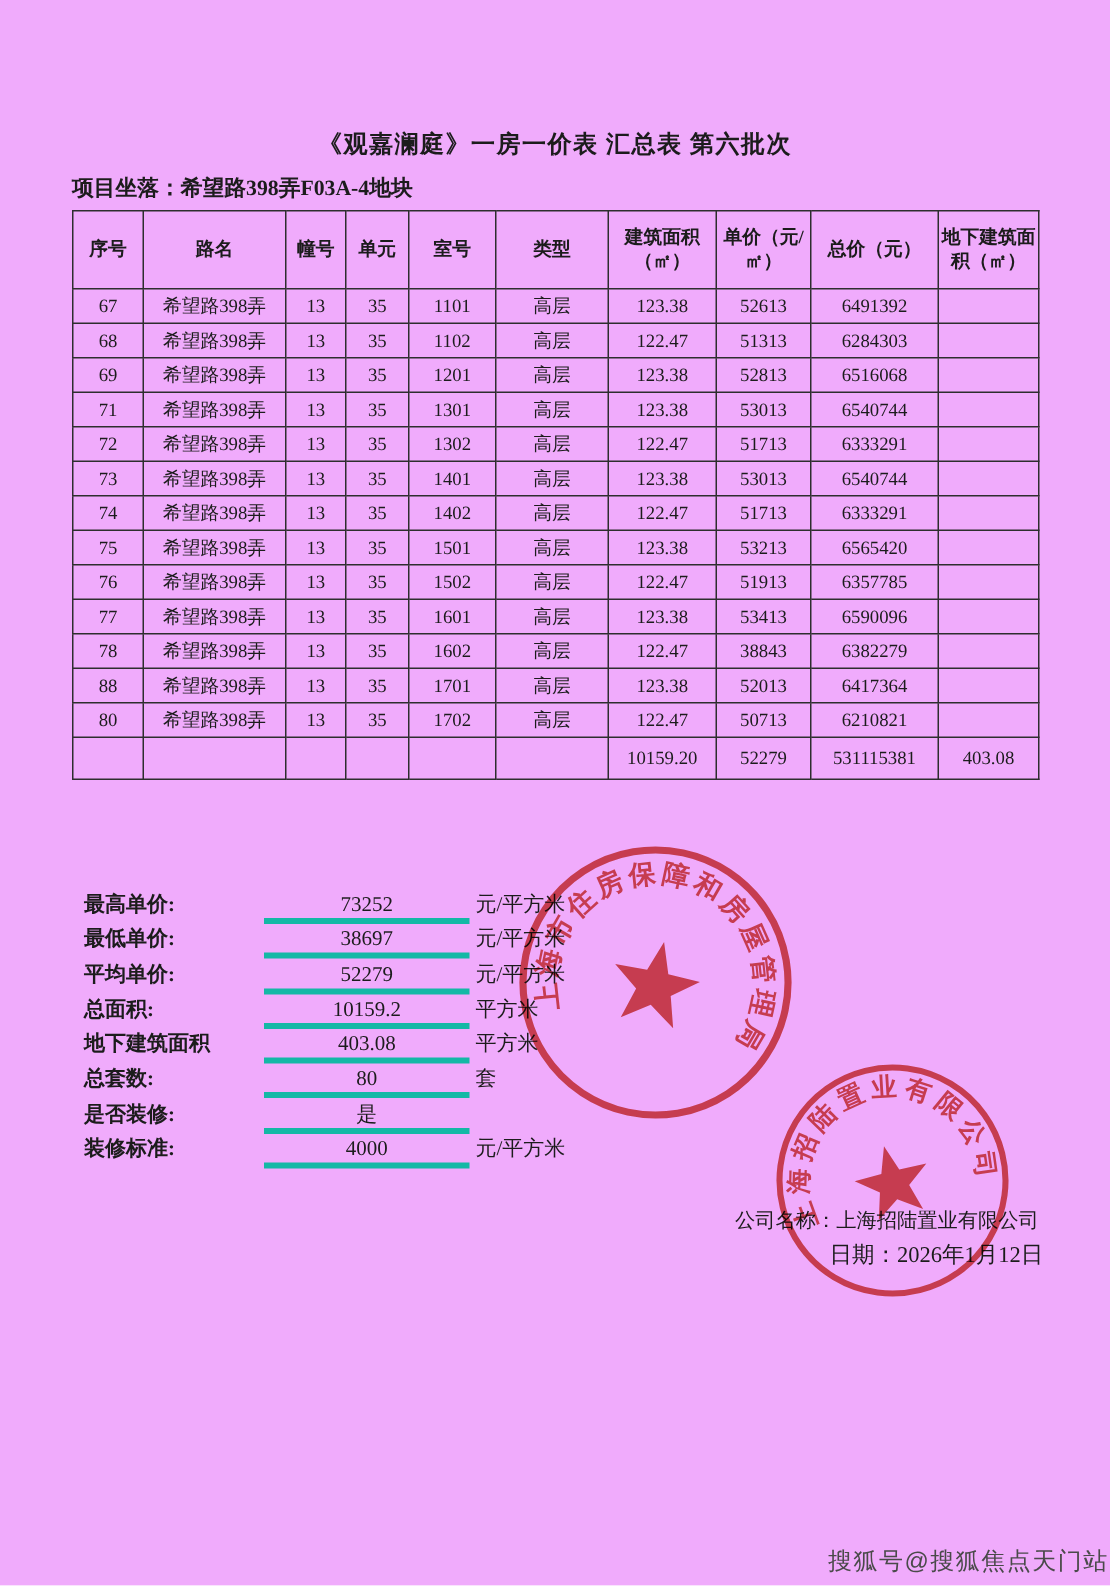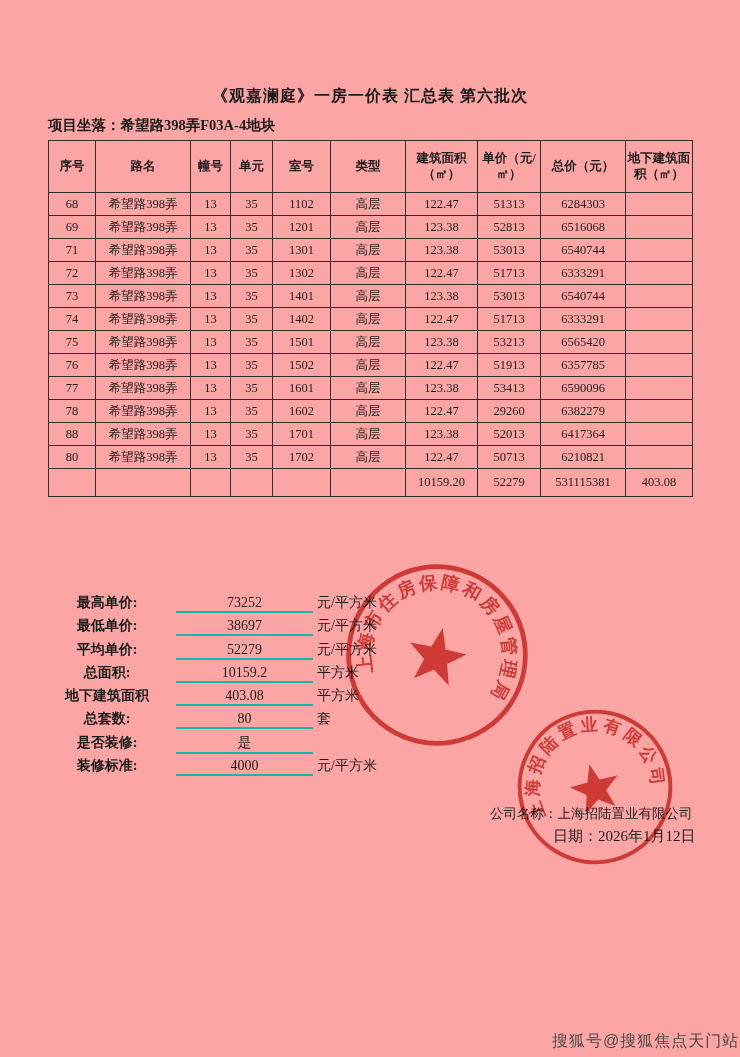--- a/index.html
+++ b/index.html
@@ -2,21 +2,21 @@
 <html><head>
 <meta charset="utf-8">
 <style>
   :root { --seal: #c9342a; --ink: #1c1c1c; }
   * { margin:0; padding:0; box-sizing:border-box; }
   html,body { background:#ffffff; }
   body {
     width:740px; height:1057px; position:relative;
     font-family:"Liberation Serif", serif; color:var(--ink);
   }
-  .page { position:relative; width:740px; height:1057px; background:#fca5a5; overflow:hidden; }
+  .page { position:relative; width:740px; height:1057px; background:#f0abfc; overflow:hidden; }
 
   .doc-title {
     position:absolute; top:86px; left:0; width:100%;
     text-align:center; font-size:16px; font-weight:bold; letter-spacing:1px;
   }
   .project-line {
     position:absolute; top:116px; left:48px;
     font-size:14.5px; font-weight:bold;
   }
 
@@ -28,22 +28,22 @@
   .price-table th, .price-table td {
     border:1px solid #2e2e2e; text-align:center; vertical-align:middle;
     padding:1px 1px; overflow:hidden;
   }
   .price-table th { height:52px; font-weight:bold; line-height:1.25; }
   .price-table td { height:23px; }
   .price-table tr.total-row td { height:28px;margin-top:44px; }
 
   .summary-section { position:absolute; top:594px; left:56px; font-size:14px; }
   .summary-row { display:flex; align-items:baseline; height:23.3px; }
-  .s-label { display:inline-block; width:102px; text-align:center; font-weight:bold; white-space:nowrap; }
-  .s-value { display:inline-block; width:137px; margin-left:18px; text-align:center; border-bottom:2px solid #14b8a6; }
+  .s-label { display:inline-block; width:102px; text-align:left; font-weight:bold; white-space:nowrap; }
+  .s-value { display:inline-block; width:137px; margin-left:18px; text-align:center; border-bottom:4px solid #14b8a6; }
   .s-unit  { display:inline-block; margin-left:4px; white-space:nowrap; }
 
   .company-line { position:absolute; top:805px; left:490px; font-size:13.5px; }
   .date-line    { position:absolute; top:827px; left:553px; font-size:15px; }
 
   .watermark {
     position:absolute; top:1031px; left:552px;
     font-size:16px; color:#4a4a4a; letter-spacing:1px;
     font-family:"Liberation Sans", sans-serif;
   }
@@ -89,20 +89,32 @@
           <th>室号</th>
           <th>类型</th>
           <th>建筑面积（㎡）</th>
           <th>单价（元/㎡）</th>
           <th>总价（元）</th>
           <th>地下建筑面积（㎡）</th>
         </tr>
     </thead>
     <tbody id="table-body">
         <tr>
+          <td>67</td>
+          <td>希望路398弄</td>
+          <td>13</td>
+          <td>35</td>
+          <td>1101</td>
+          <td>高层</td>
+          <td>123.38</td>
+          <td>52613</td>
+          <td>6491392</td>
+          <td></td>
+        </tr>
+        <tr>
           <td>68</td>
           <td>希望路398弄</td>
           <td>13</td>
           <td>35</td>
           <td>1102</td>
           <td>高层</td>
           <td>122.47</td>
           <td>51313</td>
           <td>6284303</td>
           <td></td>
@@ -204,21 +216,21 @@
           <td></td>
         </tr>
         <tr>
           <td>78</td>
           <td>希望路398弄</td>
           <td>13</td>
           <td>35</td>
           <td>1602</td>
           <td>高层</td>
           <td>122.47</td>
-          <td>29260</td>
+          <td>38843</td>
           <td>6382279</td>
           <td></td>
         </tr>
         <tr>
           <td>88</td>
           <td>希望路398弄</td>
           <td>13</td>
           <td>35</td>
           <td>1701</td>
           <td>高层</td>

